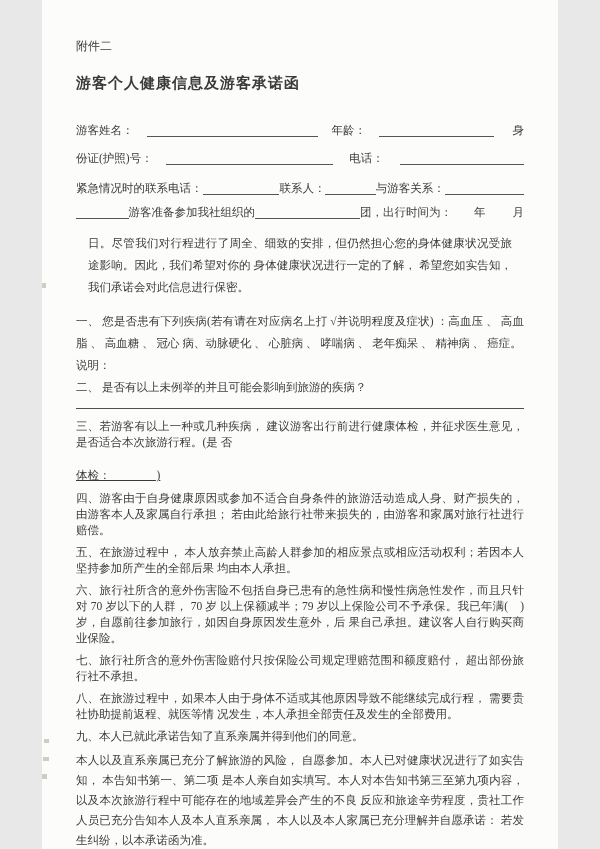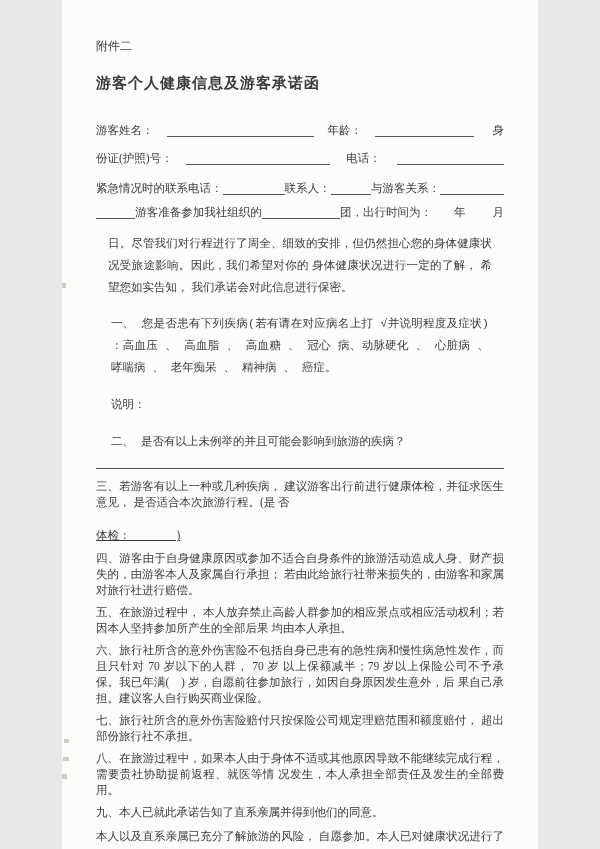--- a/index.html
+++ b/index.html
@@ -1,18 +1,18 @@
 <!DOCTYPE html>
 <html><head>
 <meta charset="utf-8">
 <style>
   html,body{margin:0;padding:0;background:#e8e8e8;}
   .page{
     position:relative;
-    width:476px;height:849px;
+    width:516px;height:849px;
     margin:0 auto;
     background:#fcfcfa;
     box-sizing:border-box;
     padding:38px 34px 0 34px;
     overflow:hidden;
     font-family:"Liberation Serif","DejaVu Serif",serif;
     color:#3b3b3b;
     font-size:11.5px;
   }
   .attachment{font-size:12px;}
@@ -28,21 +28,21 @@
   .blank{
     display:inline-block;
     border-bottom:1px solid #555;
     height:12px;
     align-self:flex-end;
     margin-bottom:1px;
   }
   .emergency-block{margin-top:15px;}
   .erow{display:flex;align-items:flex-end;white-space:nowrap;margin-bottom:9px;}
   .para{ text-align:justify; line-height:22px; margin:12px;}
-  .health-block p{margin:15px;font-family:Liberation Mono, monospace;}
+  .health-block p{margin:0;}
   .divider{border-top:1.5px solid #4f4f4f;margin:10px 0 9px 0;}
   .terms .t-para{text-align:justify;line-height:16px;margin:0 0 6px 0;}
   .terms .t-line2{line-height:18px;margin:16px 0 6px 0;text-decoration:underline;}
   .closing-para{text-align:justify;line-height:20px;margin:3px 0 0 0;}
   .promise{line-height:20px;margin:1px 0 0 0;}
   .sig-row{display:flex;align-items:flex-end;margin-top:27px;}
   .sig-date{display:flex;align-items:baseline;}
   .sig-y{margin-left:281px;}
   .sig-m{margin-left:32px;}
   .sig-d{margin-left:26px;}

